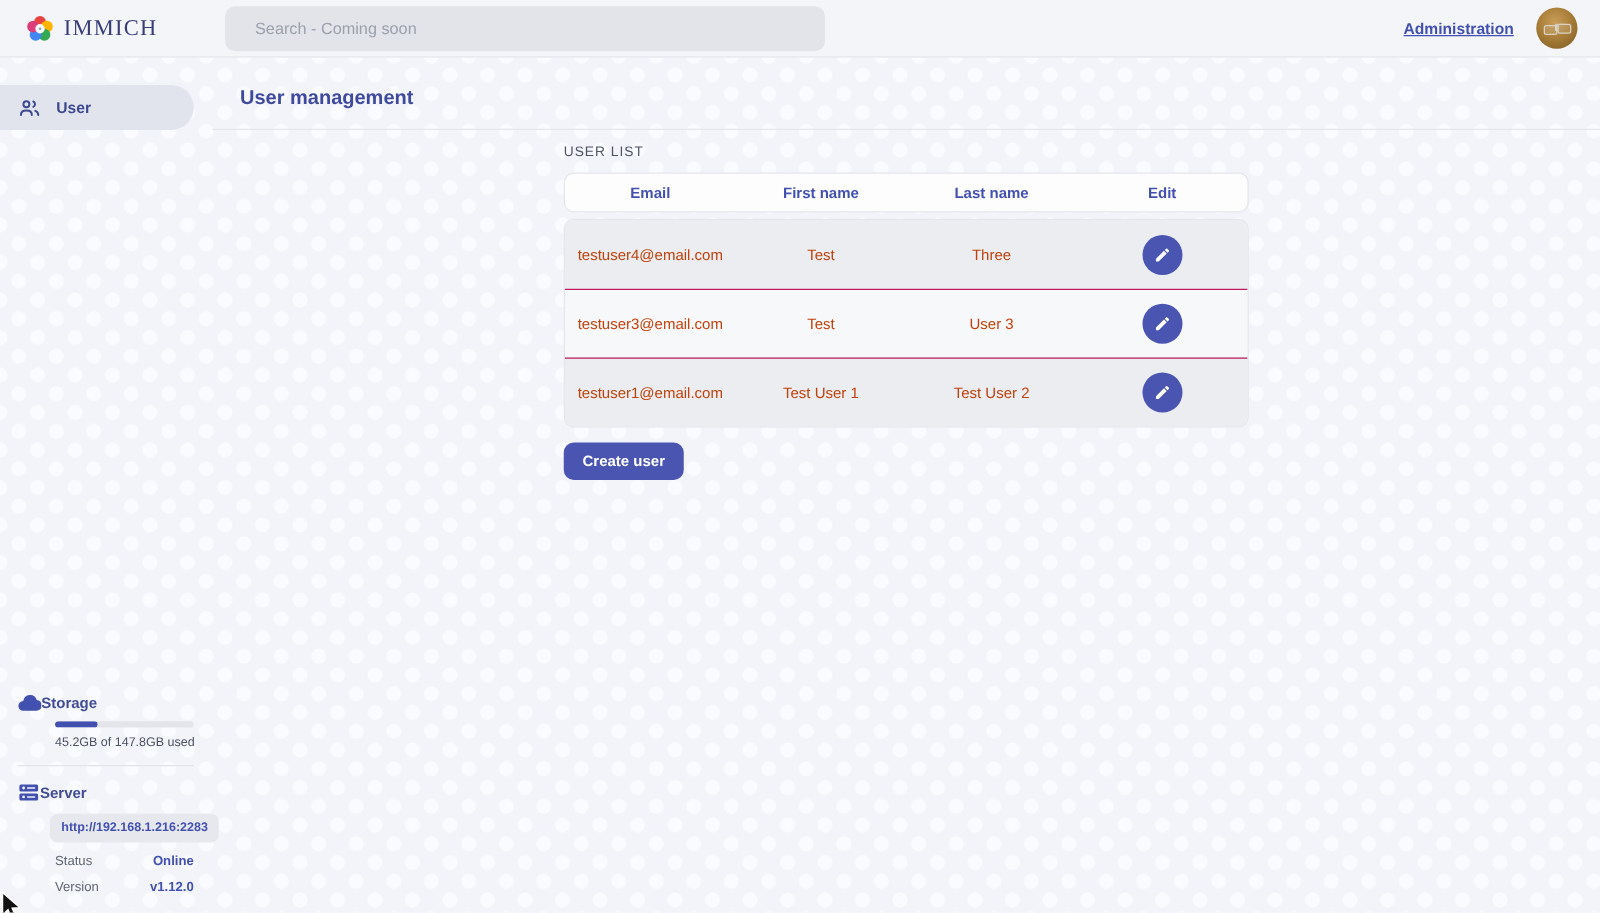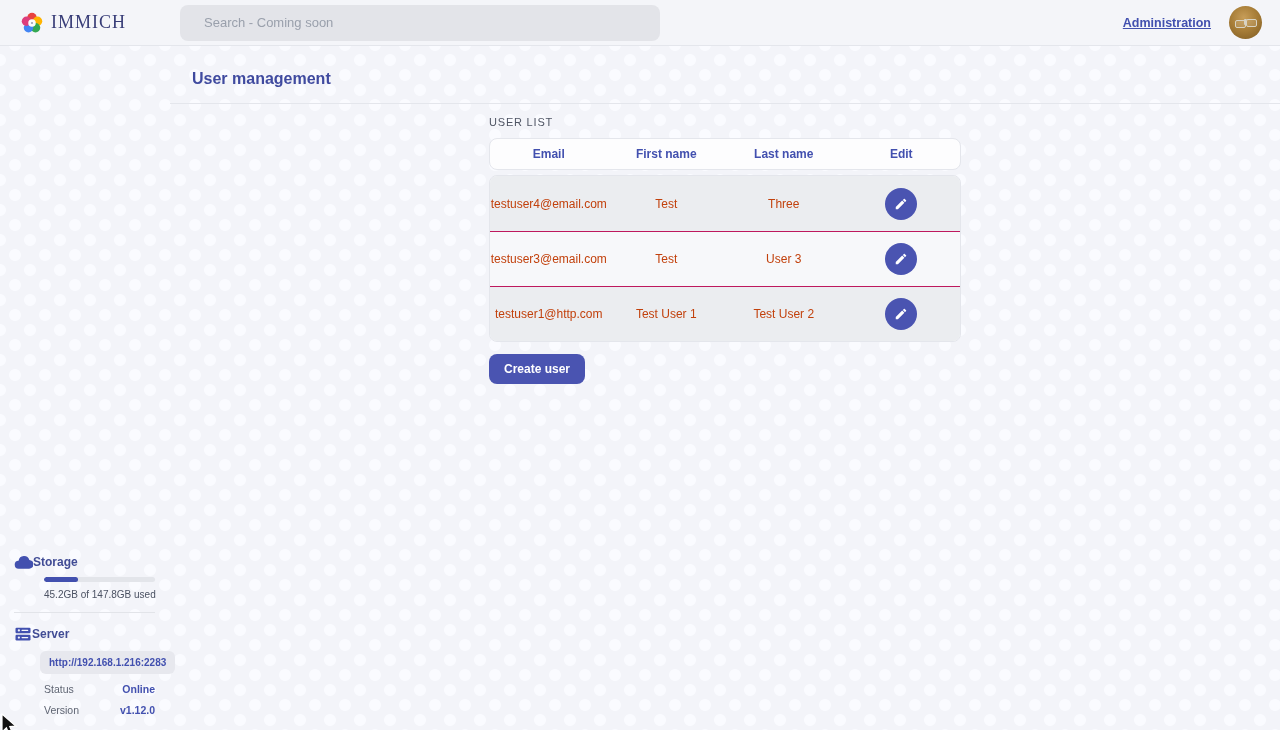--- a/index.html
+++ b/index.html
@@ -83,21 +83,21 @@
     display:inline-block;margin:8px 0 0 40px;background:#e7e8ee;border-radius:6px;
     padding:6px 9px;font-size:10px;font-weight:700;color:var(--accent);cursor:default;
   }
   .kv-row{display:flex;justify-content:space-between;margin:9px 15px 0 44px;}
   .kv-label{color:#5f6573;font-size:10.5px;}
   .kv-value{color:var(--accent);font-size:10.5px;font-weight:700;}
 
   
   .page-title{font-size:16px;font-weight:600;color:#3f4a9f;padding-left:22px;}
   .main-divider{border-bottom:1px solid var(--border);margin-top:15px;}
-  .content{width:472px;margin:0 auto;}
+  .content{width:548px;margin:0 auto;}
   .section-label{
     margin:12px 0 10px 0;font-size:11px;letter-spacing:.8px;color:#4f5564;font-weight:500;
   }
   .table-head{
     height:32px;background:#fdfdfe;border:1px solid var(--border);border-radius:8px;
     display:grid;grid-template-columns:repeat(4,1fr);align-items:center;text-align:center;
   }
   .table-head span{font-size:12px;font-weight:700;color:var(--accent);}
   .table-body{
     margin-top:5px;border:1px solid var(--border);border-radius:8px;overflow:hidden;background:#f7f8fa;
@@ -143,20 +143,31 @@
   </div>
   <input class="searchbox" type="text" disabled="" placeholder="Search - Coming soon" style="">
   <div class="topbar-spacer"></div>
   <a class="admin-link">Administration</a>
   <div class="avatar"></div>
 </header>
 
 <div class="shell">
 
   <aside class="sidebar">
+    <div class="nav-item">
+      <span>
+        <svg width="19" height="19" viewBox="0 0 24 24" fill="none" stroke="#3c4890" stroke-width="2" stroke-linecap="round" stroke-linejoin="round">
+          <circle cx="9" cy="8" r="3"></circle>
+          <path d="M3.5 19c0-3 2.5-4.5 5.5-4.5s5.5 1.5 5.5 4.5"></path>
+          <path d="M16 5.3a3 3 0 0 1 0 5.4"></path>
+          <path d="M18 14.8c1.8.7 3 2 3 4.2"></path>
+        </svg>
+      </span>
+      <span class="lbl">User</span>
+    </div>
 
     <div class="sidebar-bottom">
       
       <div class="sb-row">
         <span>
           <svg width="19" height="19" viewBox="0 0 24 24" fill="#4250af">
             <path d="M19.4 10.1a7 7 0 0 0-13.6.9A5 5 0 0 0 6 21h13a4.5 4.5 0 0 0 .4-10.9z"></path>
           </svg>
         </span>
         <span class="sb-title">Storage</span>
@@ -229,21 +240,21 @@
     <button class="edit-btn">
       <span>
         <svg width="14" height="14" viewBox="0 0 24 24" fill="#fff">
           <path d="M20.71,7.04C21.1,6.65 21.1,6 20.71,5.63L18.37,3.29C18,2.9 17.35,2.9 16.96,3.29L15.12,5.12L18.87,8.87M3,17.25V21H6.75L17.81,9.93L14.06,6.18L3,17.25Z"></path>
         </svg>
       </span>
     </button>
   </div>
 
   <div class="table-row">
-    <span>testuser1@http.com</span>
+    <span>testuser1@email.com</span>
     <span>Test User 1</span>
     <span>Test User 2</span>
     <button class="edit-btn">
       <span>
         <svg width="14" height="14" viewBox="0 0 24 24" fill="#fff">
           <path d="M20.71,7.04C21.1,6.65 21.1,6 20.71,5.63L18.37,3.29C18,2.9 17.35,2.9 16.96,3.29L15.12,5.12L18.87,8.87M3,17.25V21H6.75L17.81,9.93L14.06,6.18L3,17.25Z"></path>
         </svg>
       </span>
     </button>
   </div>

